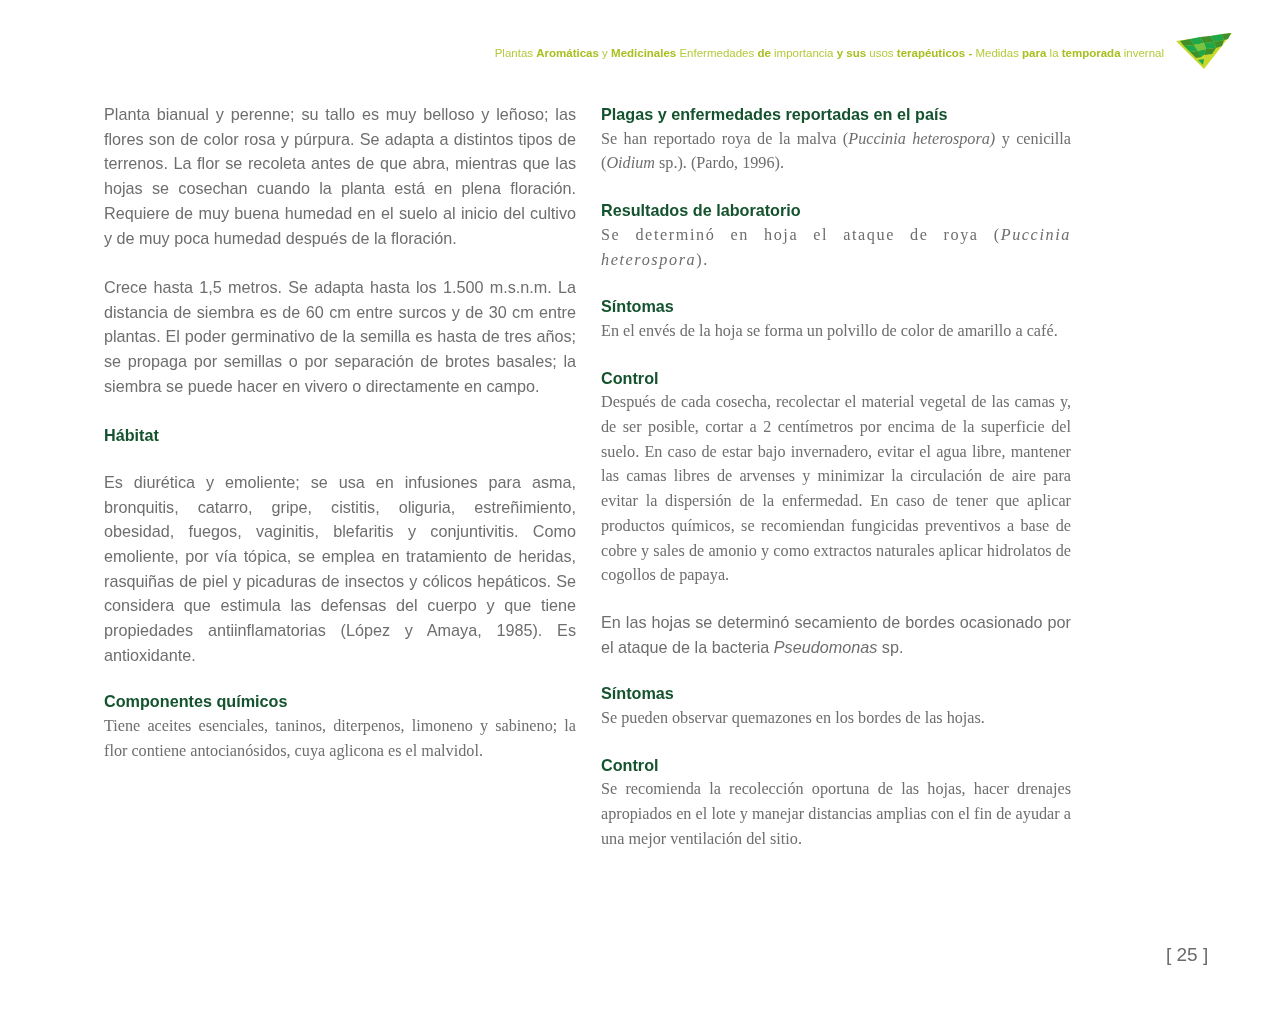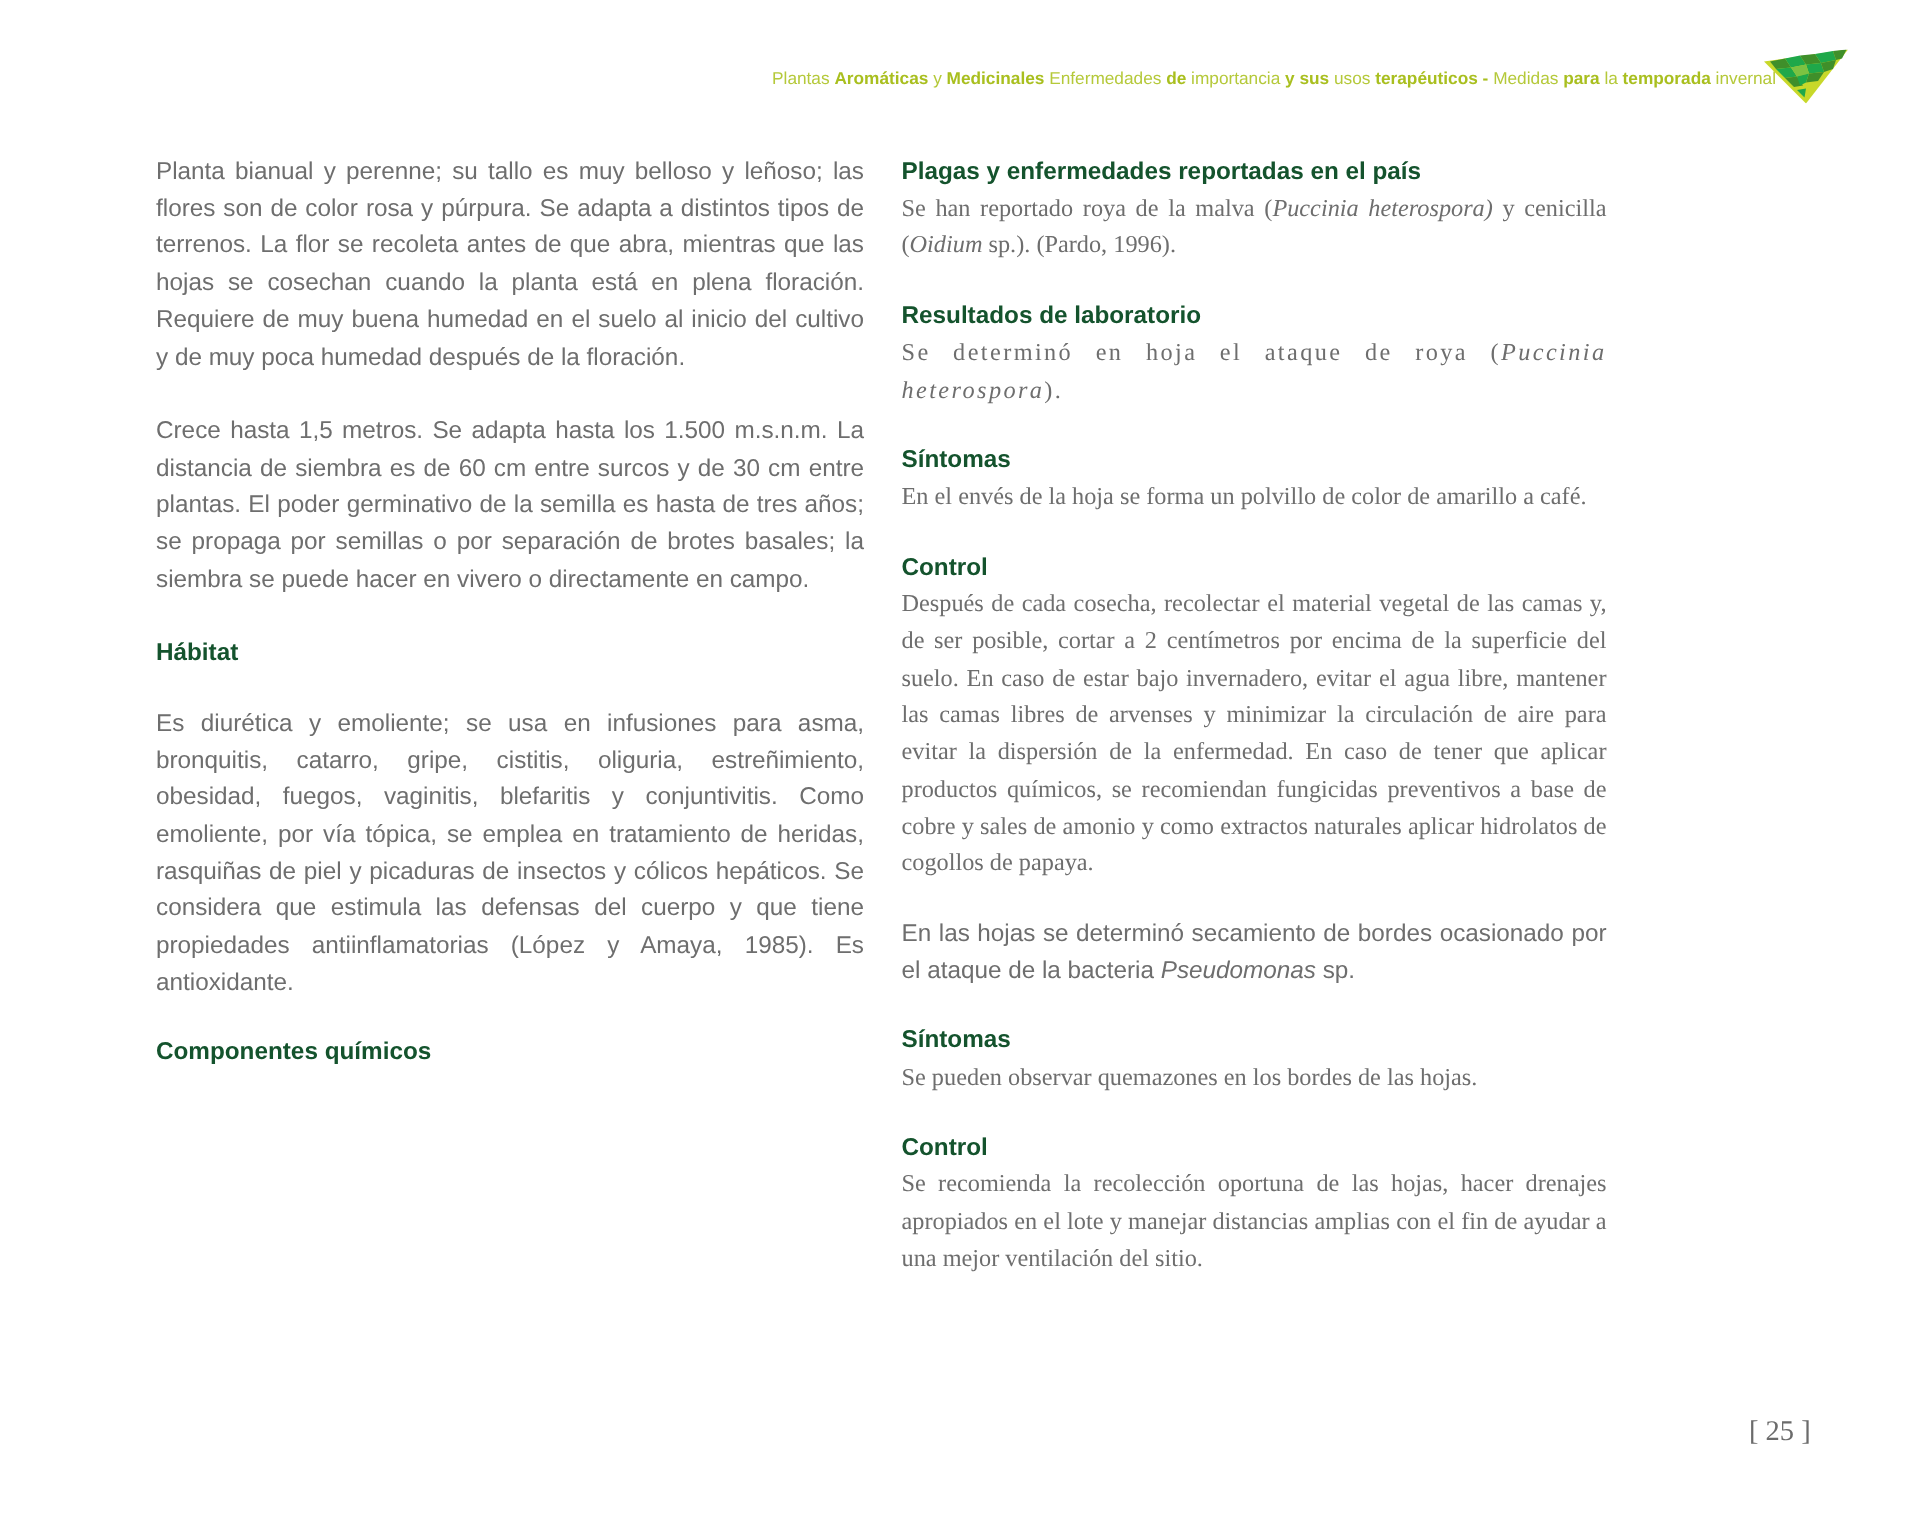--- a/index.html
+++ b/index.html
@@ -1,31 +1,31 @@
 <!DOCTYPE html>
 <html><head>
 <meta charset="utf-8">
 <style>
   html, body { margin: 0; padding: 0; background: #ffffff; }
   body { width: 1280px; height: 1019px; position: relative; overflow: hidden;
          font-family: "Liberation Sans", "DejaVu Sans", sans-serif; color: #6b6b6b; }
-  .header { position: absolute; top: 47px; right: 96px; font-size: 11.5px; color: #b5c93a; white-space: nowrap; }
+  .header { position: absolute; top: 47px; right: 116px; font-size: 11.5px; color: #b5c93a; white-space: nowrap; }
   .header b { font-weight: bold; color: #a9bf1f; }
   .logo { position: absolute; top: 33px; left: 1176px; width: 56px; height: 36px; }
   .col { position: absolute; top: 102px; width: 472px; font-size: 16.2px; line-height: 24.7px; color: #6e6e6e; }
   .col.left { left: 104px; }
   .col.right { left: 601px; width: 470px; }
   .col p { margin: 0 0 24.7px 0; text-align: justify; }
   .col h3 { margin: 0; font-size: 16.2px; line-height: 24.7px; font-weight: bold; color: #14532d; }
   .col h3 + p { margin-top: 0; font-family: Liberation Serif, serif; }
   .sect { margin-bottom: 22px; }
   .sect p { margin-bottom: 0; }
   .spaced { letter-spacing: 1.6px; }
   i { font-style: italic; }
-  .pagenum { position: absolute; top: 944px; left: 1166px; font-size: 19px; color: #6b6b6b; font-family: Liberation Serif, serif; }
+  .pagenum { position: absolute; top: 944px; left: 1166px; font-size: 19px; color: #6b6b6b; }
 </style>
 </head>
 <body>
 
 <div class="header">
   <span>Plantas </span><b>Aromáticas</b><span> y </span><b>Medicinales</b><span> Enfermedades </span><b>de</b><span> importancia </span><b>y sus</b><span> usos </span><b>terapéuticos -</b><span> Medidas </span><b>para</b><span> la </span><b>temporada</b><span> invernal</span>
 </div>
 
 <svg class="logo" viewBox="0 0 56 36">
   <polygon points="0,8 56,0 28,36" fill="#c8d82a"></polygon>
@@ -51,20 +51,21 @@
   <div class="sect">
     <h3>Hábitat</h3>
   </div>
 
   <div class="sect">
     <p>Es diurética y emoliente; se usa en infusiones para asma, bronquitis, catarro, gripe, cistitis, oliguria, estreñimiento, obesidad, fuegos, vaginitis, blefaritis y conjuntivitis. Como emoliente, por vía tópica, se emplea en tratamiento de heridas, rasquiñas de piel y picaduras de insectos y cólicos hepáticos. Se considera que estimula las defensas del cuerpo y que tiene propiedades antiinflamatorias (López y Amaya, 1985). Es antioxidante.</p>
   </div>
 
   <div class="sect">
     <h3>Componentes químicos</h3>
+    <p>Tiene aceites esenciales, taninos, diterpenos, limoneno y sabineno; la flor contiene antocianósidos, cuya aglicona es el malvidol.</p>
   </div>
 </div>
 
 <div class="col right">
   <div class="sect">
     <h3>Plagas y enfermedades reportadas en el país</h3>
     <p><span>Se han reportado roya de la malva (</span><i>Puccinia heterospora)</i><span> y cenicilla (</span><i>Oidium</i><span> sp.). (Pardo, 1996).</span></p>
   </div>
 
   <div class="sect">

